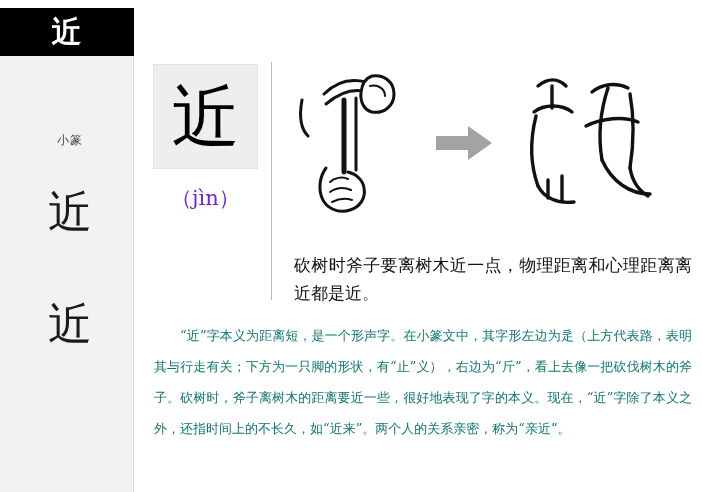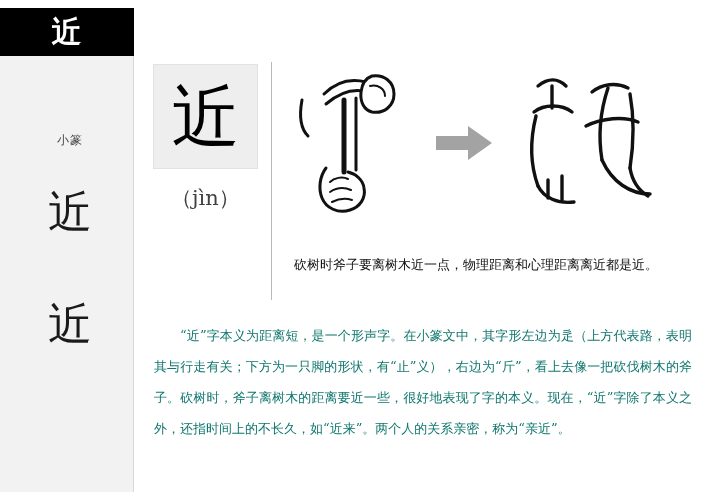--- a/index.html
+++ b/index.html
@@ -110,21 +110,21 @@
     color: #000000;
     font-family: "DejaVu Serif", "Liberation Serif", serif;
   }
   #pinyin {
     position: absolute;
     left: 19px;
     top: 176px;
     width: 105px;
     text-align: center;
     font-size: 21px;
-    color: #404040;
+    color: #6d28d9;
     font-family: "DejaVu Serif", "Liberation Serif", serif;
   }
 
   
   #vdivider {
     position: absolute;
     left: 137px;
     top: 54px;
     width: 1px;
     height: 238px;
@@ -140,21 +140,21 @@
     height: 170px;
   }
   #illustration svg { display: block; }
 
   
   #caption {
     position: absolute;
     left: 160px;
     top: 243px;
     width: 398px;
-    font-size: 13px;
+    font-size: 17px;
     line-height: 28px;
     color: #111111;
     text-align: justify;
     font-family: "DejaVu Serif", "Liberation Serif", serif;
   }
 
   
   #body-text {
     position: absolute;
     left: 20px;

